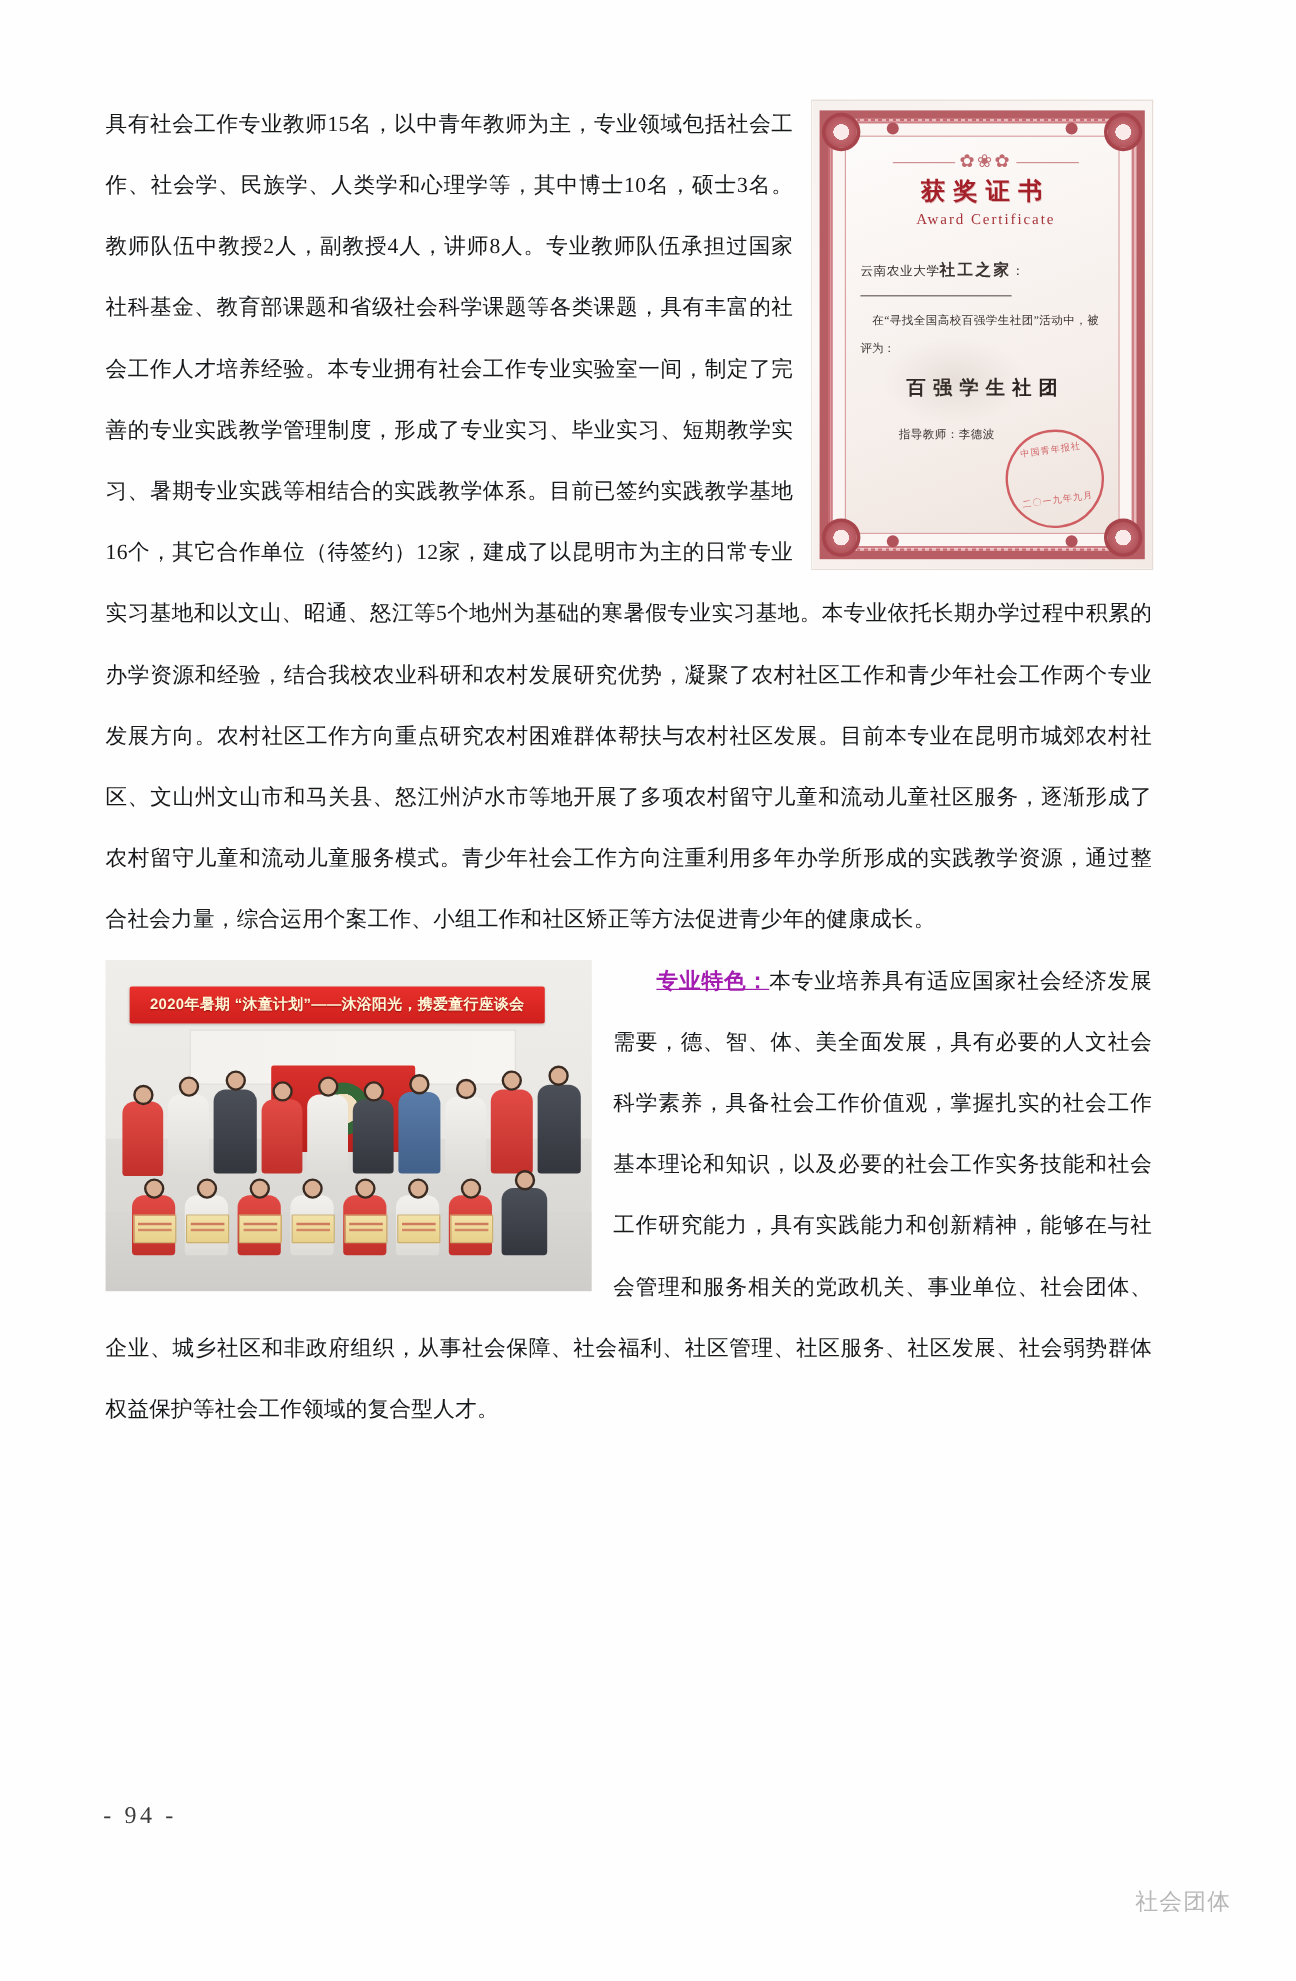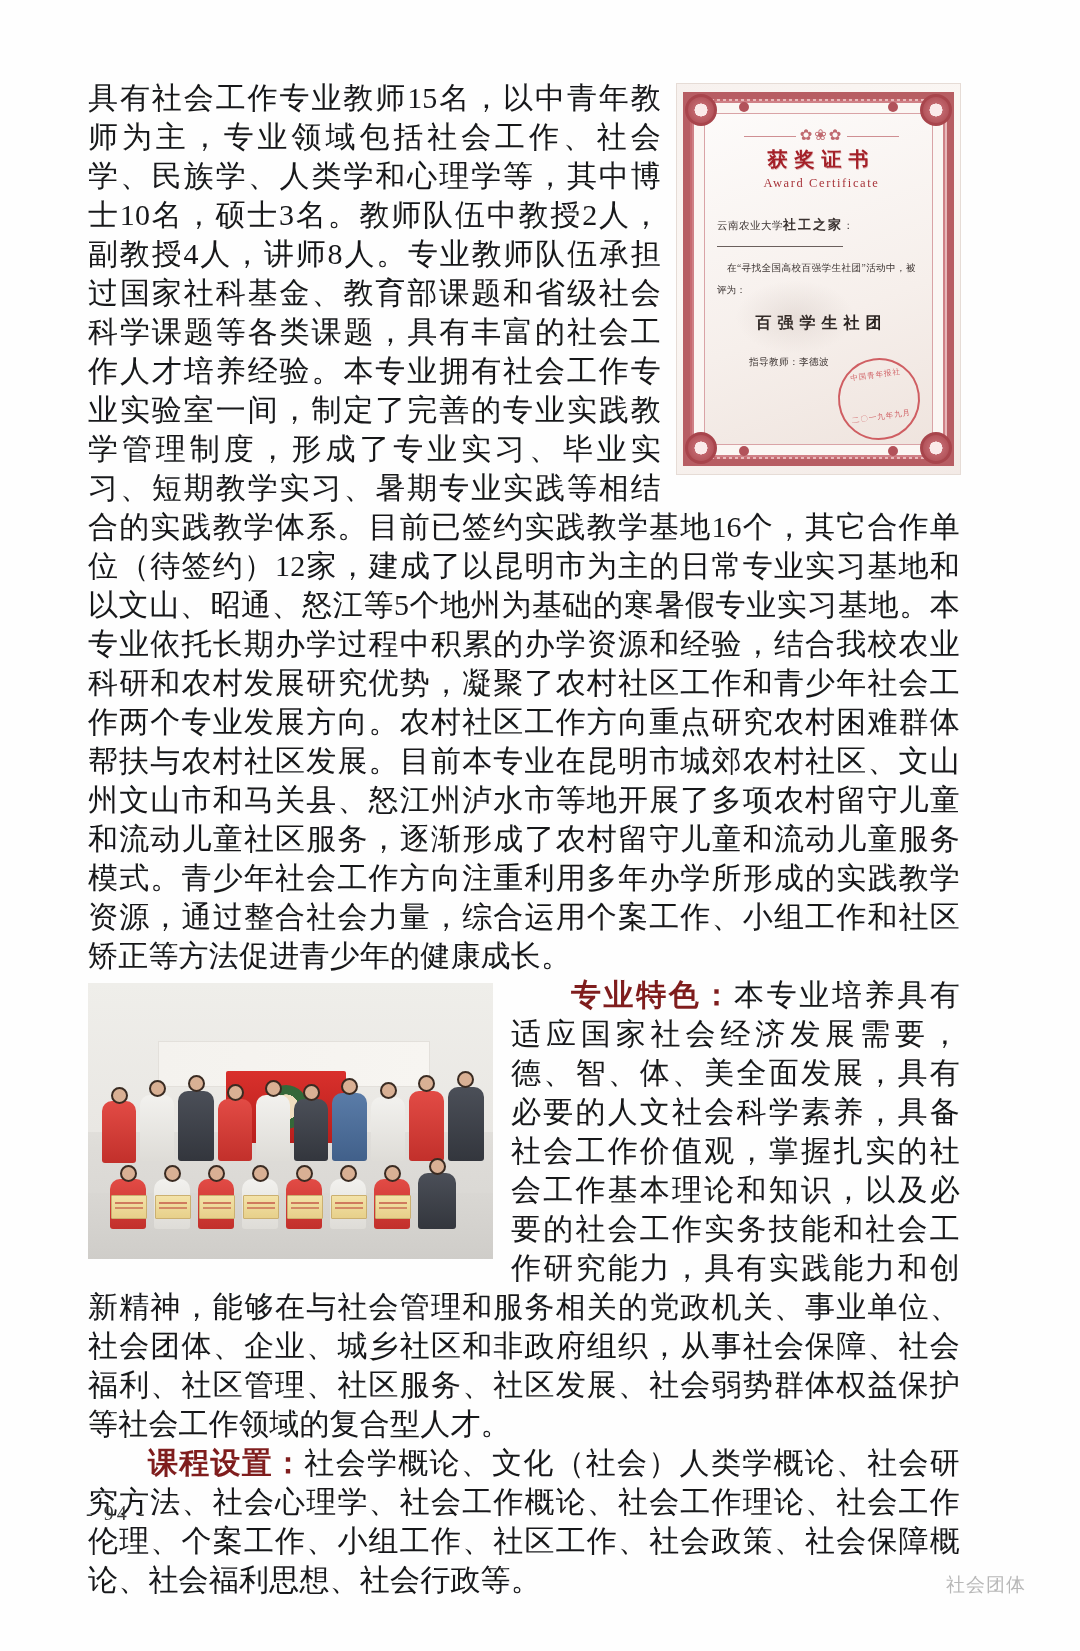--- a/index.html
+++ b/index.html
@@ -26,33 +26,34 @@
 
   .content {
     position: absolute;
     left: 88px;
     top: 78px;
     width: 872px;
   }
 
   
   .para {
-    font-size: 30px;
-    line-height: 39px;
+    font-size: 18px;
+    line-height: 51px;
     text-align: justify;
     text-justify: inter-ideograph;
     letter-spacing: 0.2px;
     margin: 0;
     color: #17181a;
   }
   .indent { text-indent: 2em; }
 
   .kw {
-    color: #7f1d1d;
+    color: #a21caf;
     font-weight: bold;
+    text-decoration: underline;
   }
 
   
   .fig-cert {
     float: right;
     width: 283px;
     height: 390px;
     margin: 6px 0 2px 16px;
     position: relative;
     shape-outside: margin-box;
@@ -397,20 +398,23 @@
         <div class="cert-smudge"></div>
       </div>
     </div>
 
     <p class="para">具有社会工作专业教师15名，以中青年教师为主，专业领域包括社会工作、社会学、民族学、人类学和心理学等，其中博士10名，硕士3名。教师队伍中教授2人，副教授4人，讲师8人。专业教师队伍承担过国家社科基金、教育部课题和省级社会科学课题等各类课题，具有丰富的社会工作人才培养经验。本专业拥有社会工作专业实验室一间，制定了完善的专业实践教学管理制度，形成了专业实习、毕业实习、短期教学实习、暑期专业实践等相结合的实践教学体系。目前已签约实践教学基地16个，其它合作单位（待签约）12家，建成了以昆明市为主的日常专业实习基地和以文山、昭通、怒江等5个地州为基础的寒暑假专业实习基地。本专业依托长期办学过程中积累的办学资源和经验，结合我校农业科研和农村发展研究优势，凝聚了农村社区工作和青少年社会工作两个专业发展方向。农村社区工作方向重点研究农村困难群体帮扶与农村社区发展。目前本专业在昆明市城郊农村社区、文山州文山市和马关县、怒江州泸水市等地开展了多项农村留守儿童和流动儿童社区服务，逐渐形成了农村留守儿童和流动儿童服务模式。青少年社会工作方向注重利用多年办学所形成的实践教学资源，通过整合社会力量，综合运用个案工作、小组工作和社区矫正等方法促进青少年的健康成长。</p>
 
     <div class="fig-photo">
       <div class="photo">
         <div class="photo-wall"></div>
         <div class="photo-backdrop"></div>
+        <div class="photo-banner">
+          <div class="photo-banner-text">2020年暑期 “沐童计划”——沐浴阳光，携爱童行座谈会</div>
+        </div>
         <div class="photo-flag">
           <div class="photo-flag-emblem"></div>
         </div>
         <div class="photo-floor"></div>
 
         <div class="person vest" style="left:14px;  top:118px; width:34px; height:62px;"></div>
         <div class="p-head" style="left:23px;  top:104px;"></div>
 
         <div class="person white-t" style="left:52px; top:112px; width:34px; height:66px;"></div>
         <div class="p-head" style="left:61px; top:97px;"></div>
@@ -467,21 +471,20 @@
         <div class="p-head" style="left:296px; top:182px;"></div>
         <div class="card" style="left:287px; top:212px;"></div>
 
         <div class="person dark" style="left:330px; top:190px; width:38px; height:56px;"></div>
         <div class="p-head" style="left:341px; top:175px;"></div>
       </div>
     </div>
 
     <p class="para indent"><span class="kw">专业特色：</span><span>本专业培养具有适应国家社会经济发展需要，德、智、体、美全面发展，具有必要的人文社会科学素养，具备社会工作价值观，掌握扎实的社会工作基本理论和知识，以及必要的社会工作实务技能和社会工作研究能力，具有实践能力和创新精神，能够在与社会管理和服务相关的党政机关、事业单位、社会团体、企业、城乡社区和非政府组织，从事社会保障、社会福利、社区管理、社区服务、社区发展、社会弱势群体权益保护等社会工作领域的复合型人才。</span></p>
 
-    <p class="para indent"><span class="kw">课程设置：</span><span>社会学概论、文化（社会）人类学概论、社会研究方法、社会心理学、社会工作概论、社会工作理论、社会工作伦理、个案工作、小组工作、社区工作、社会政策、社会保障概论、社会福利思想、社会行政等。</span></p>
 
 
 
   </div>
 
   <div class="page-number">- 94 -</div>
 
   <div class="watermark">社会团体</div>
 
 </div>

